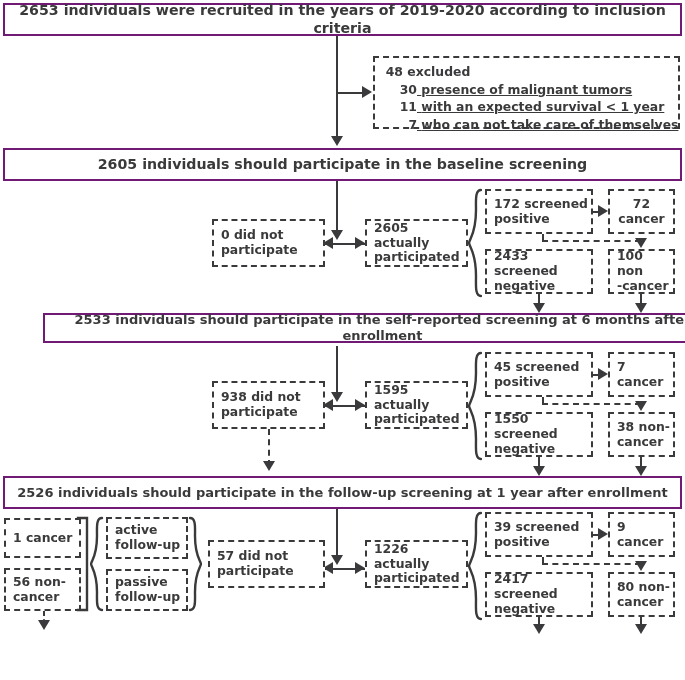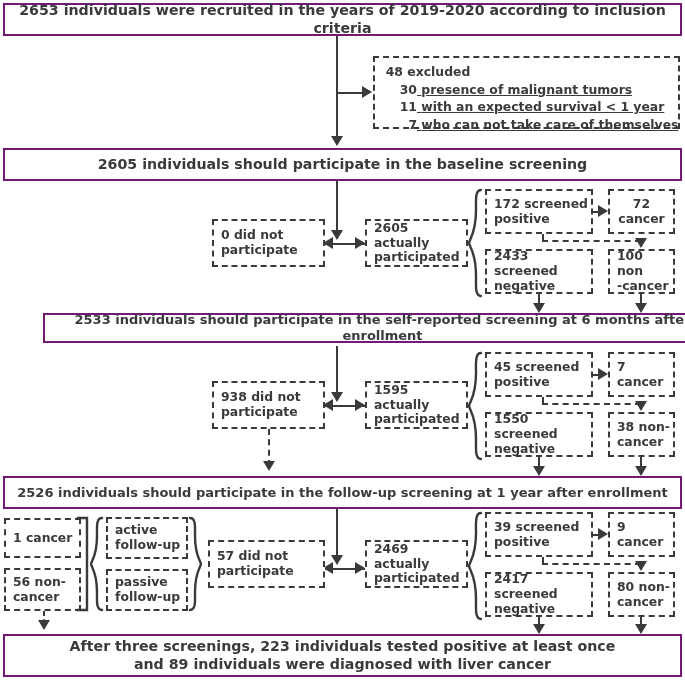--- a/index.html
+++ b/index.html
@@ -294,21 +294,21 @@
 
   <div class="dbox t12" style="left:208px; top:540px; width:117px; height:48px;">
     <span style="white-space:pre-line;">57 did not
 participate</span>
   </div>
 
   <div class="vdash" style="left:43px; top:611px; height:13px;"></div>
   <div class="arrow-d" style="left:38px; top:620px;"></div>
 
   <div class="dbox t12" style="left:365px; top:540px; width:103px; height:48px;">
-    <span style="white-space:pre-line;">2469 actually
+    <span style="white-space:pre-line;">1226 actually
 participated</span>
   </div>
 
   <div class="brace" style="left:468px; top:511px;">
     <svg width="14" height="110" viewBox="0 0 14 110">
       <path d="M13 2 C7 2 8 12 8 22 C8 45 2 50 1 55 C2 60 8 65 8 88 C8 98 7 108 13 108" fill="none" stroke="#3a3a3c" stroke-width="2.4" stroke-linecap="round"></path>
     </svg>
   </div>
 
   <div class="dbox t12" style="left:485px; top:512px; width:108px; height:45px;">
@@ -336,18 +336,14 @@
 
   <div class="vdash" style="left:542px; top:557px; height:7px;"></div>
   <div class="hdash" style="left:542px; top:563px; width:99px;"></div>
   <div class="arrow-d" style="left:635px; top:561px;"></div>
 
   <div class="vdash" style="left:538px; top:617px; height:10px;"></div>
   <div class="arrow-d" style="left:533px; top:624px;"></div>
   <div class="vdash" style="left:640px; top:617px; height:10px;"></div>
   <div class="arrow-d" style="left:635px; top:624px;"></div>
 
-  <div class="mainbox t14" style="left:3px; top:634px; width:679px; height:43px; flex-direction:column;">
-    <span>After three screenings, 223 individuals tested positive at least once</span>
-    <span>and 89 individuals were diagnosed with liver cancer</span>
-  </div>
 
 </div>
 
 </body></html>

